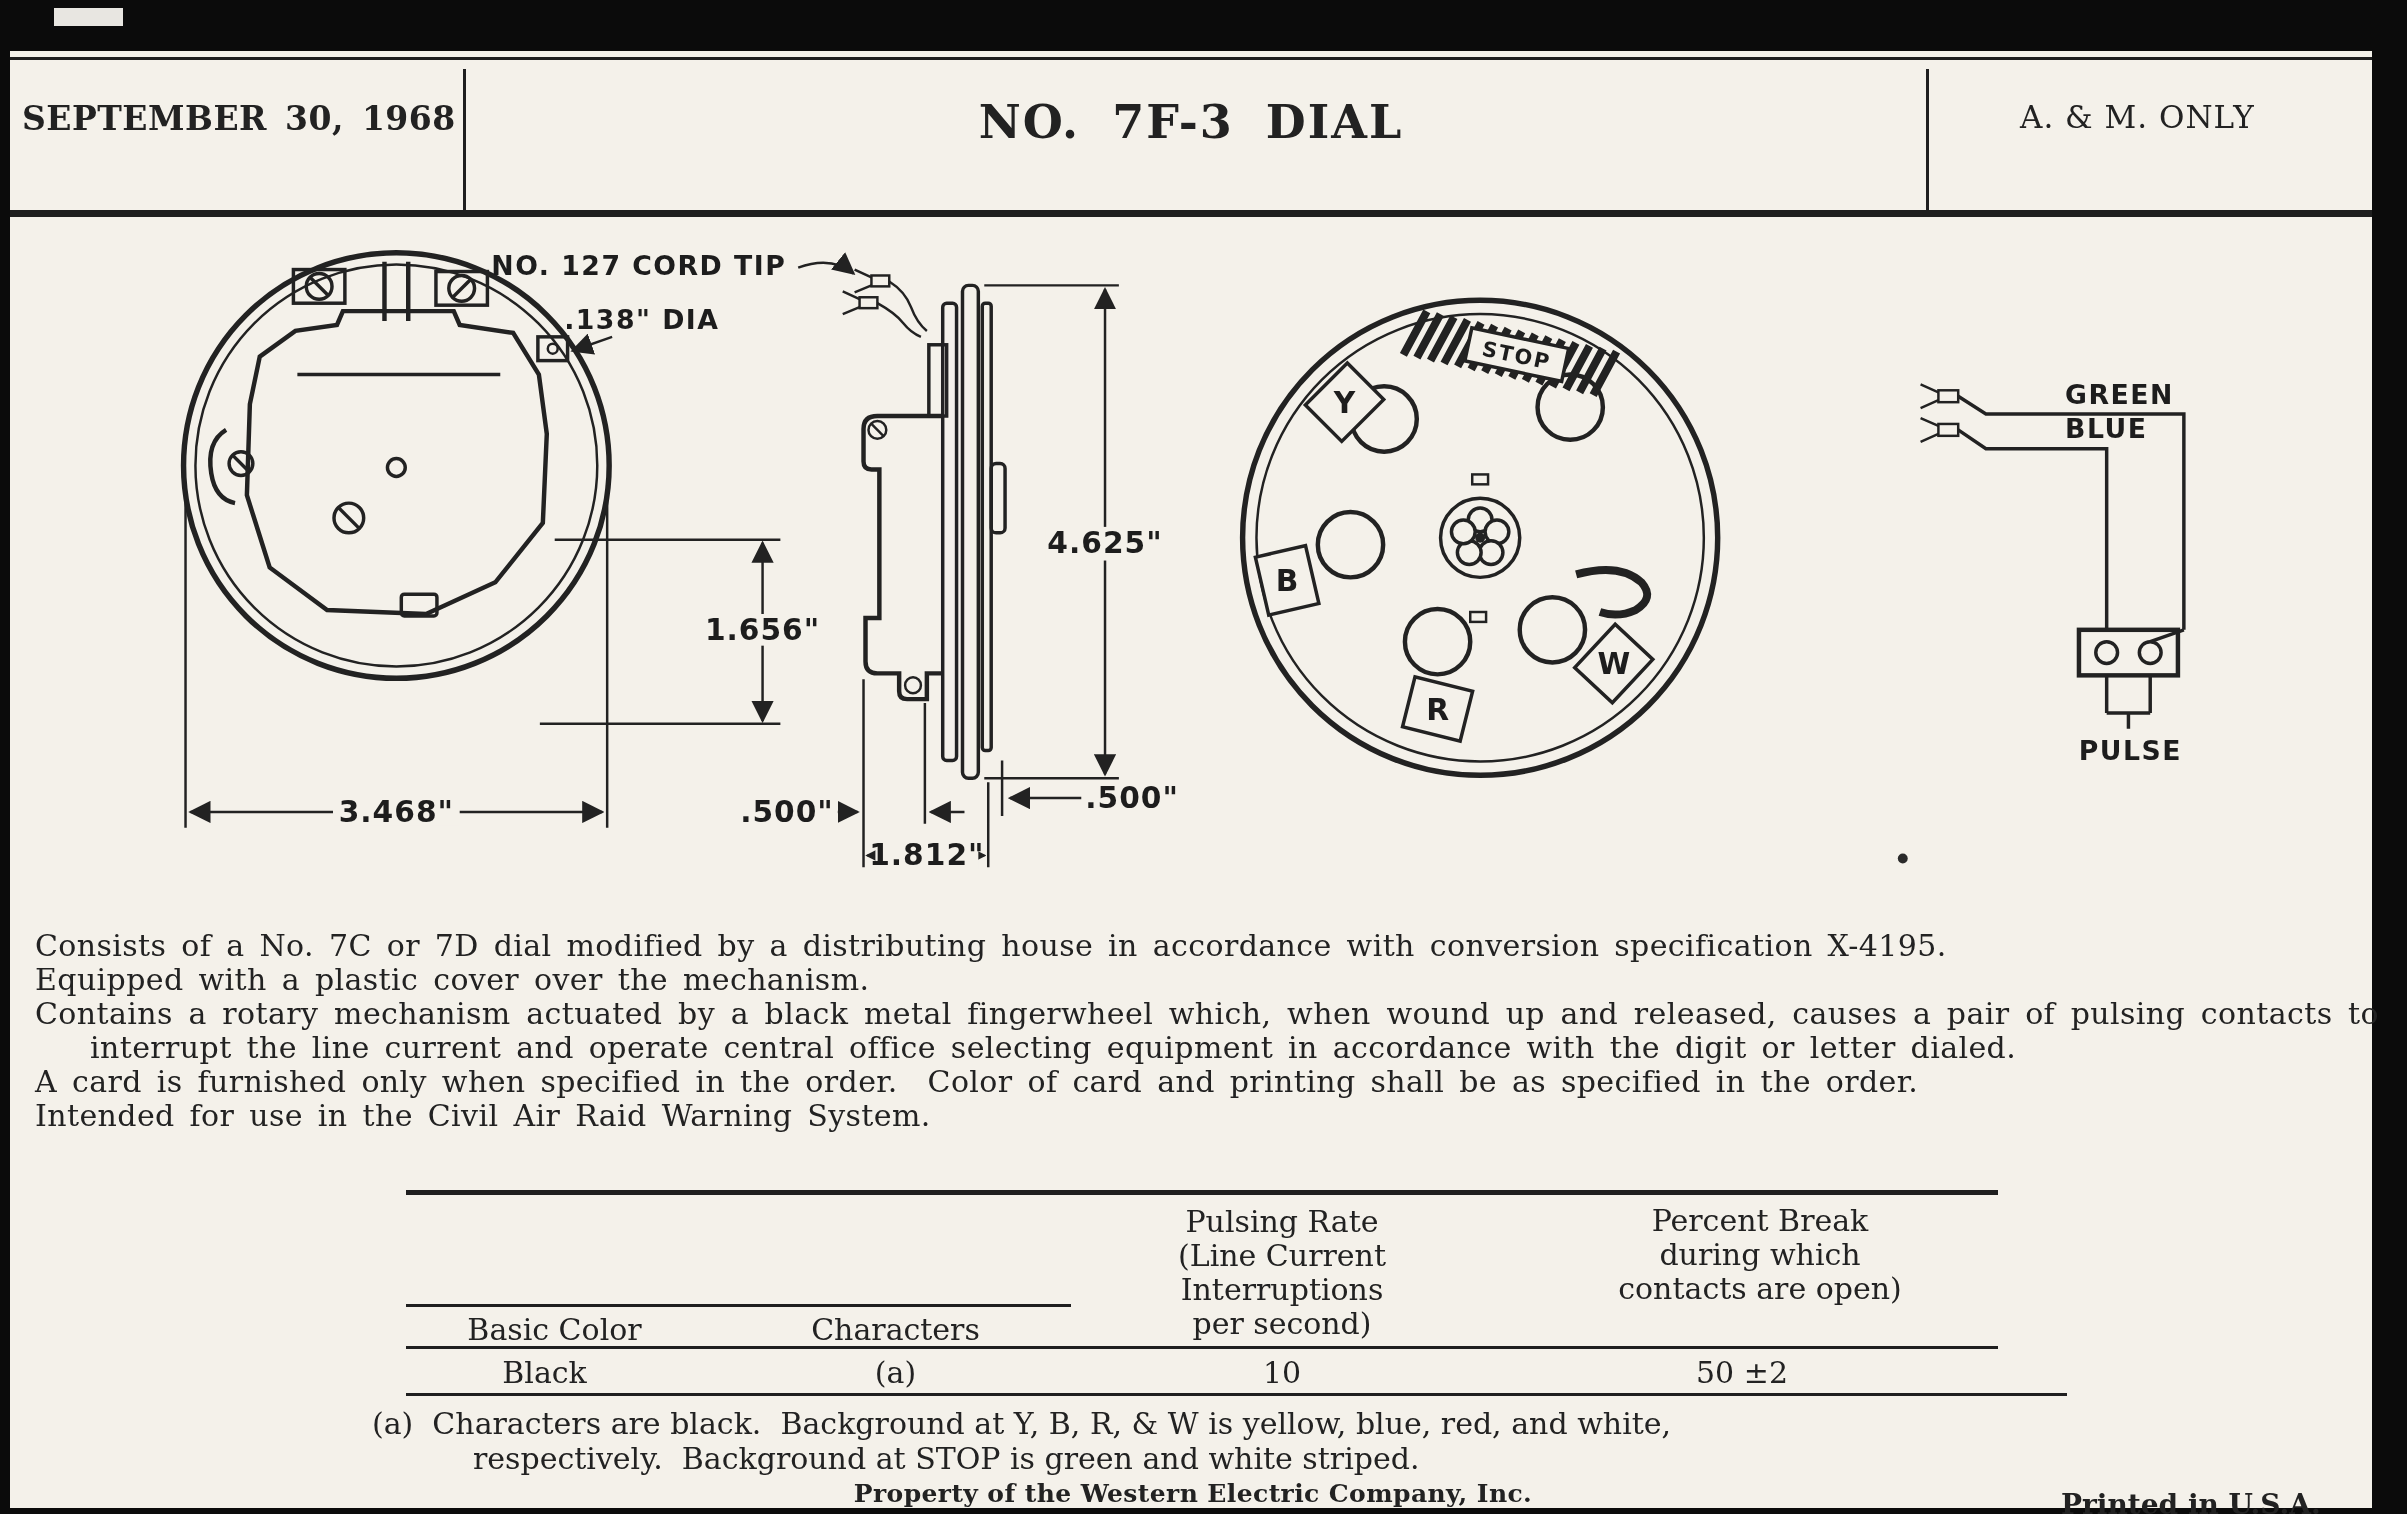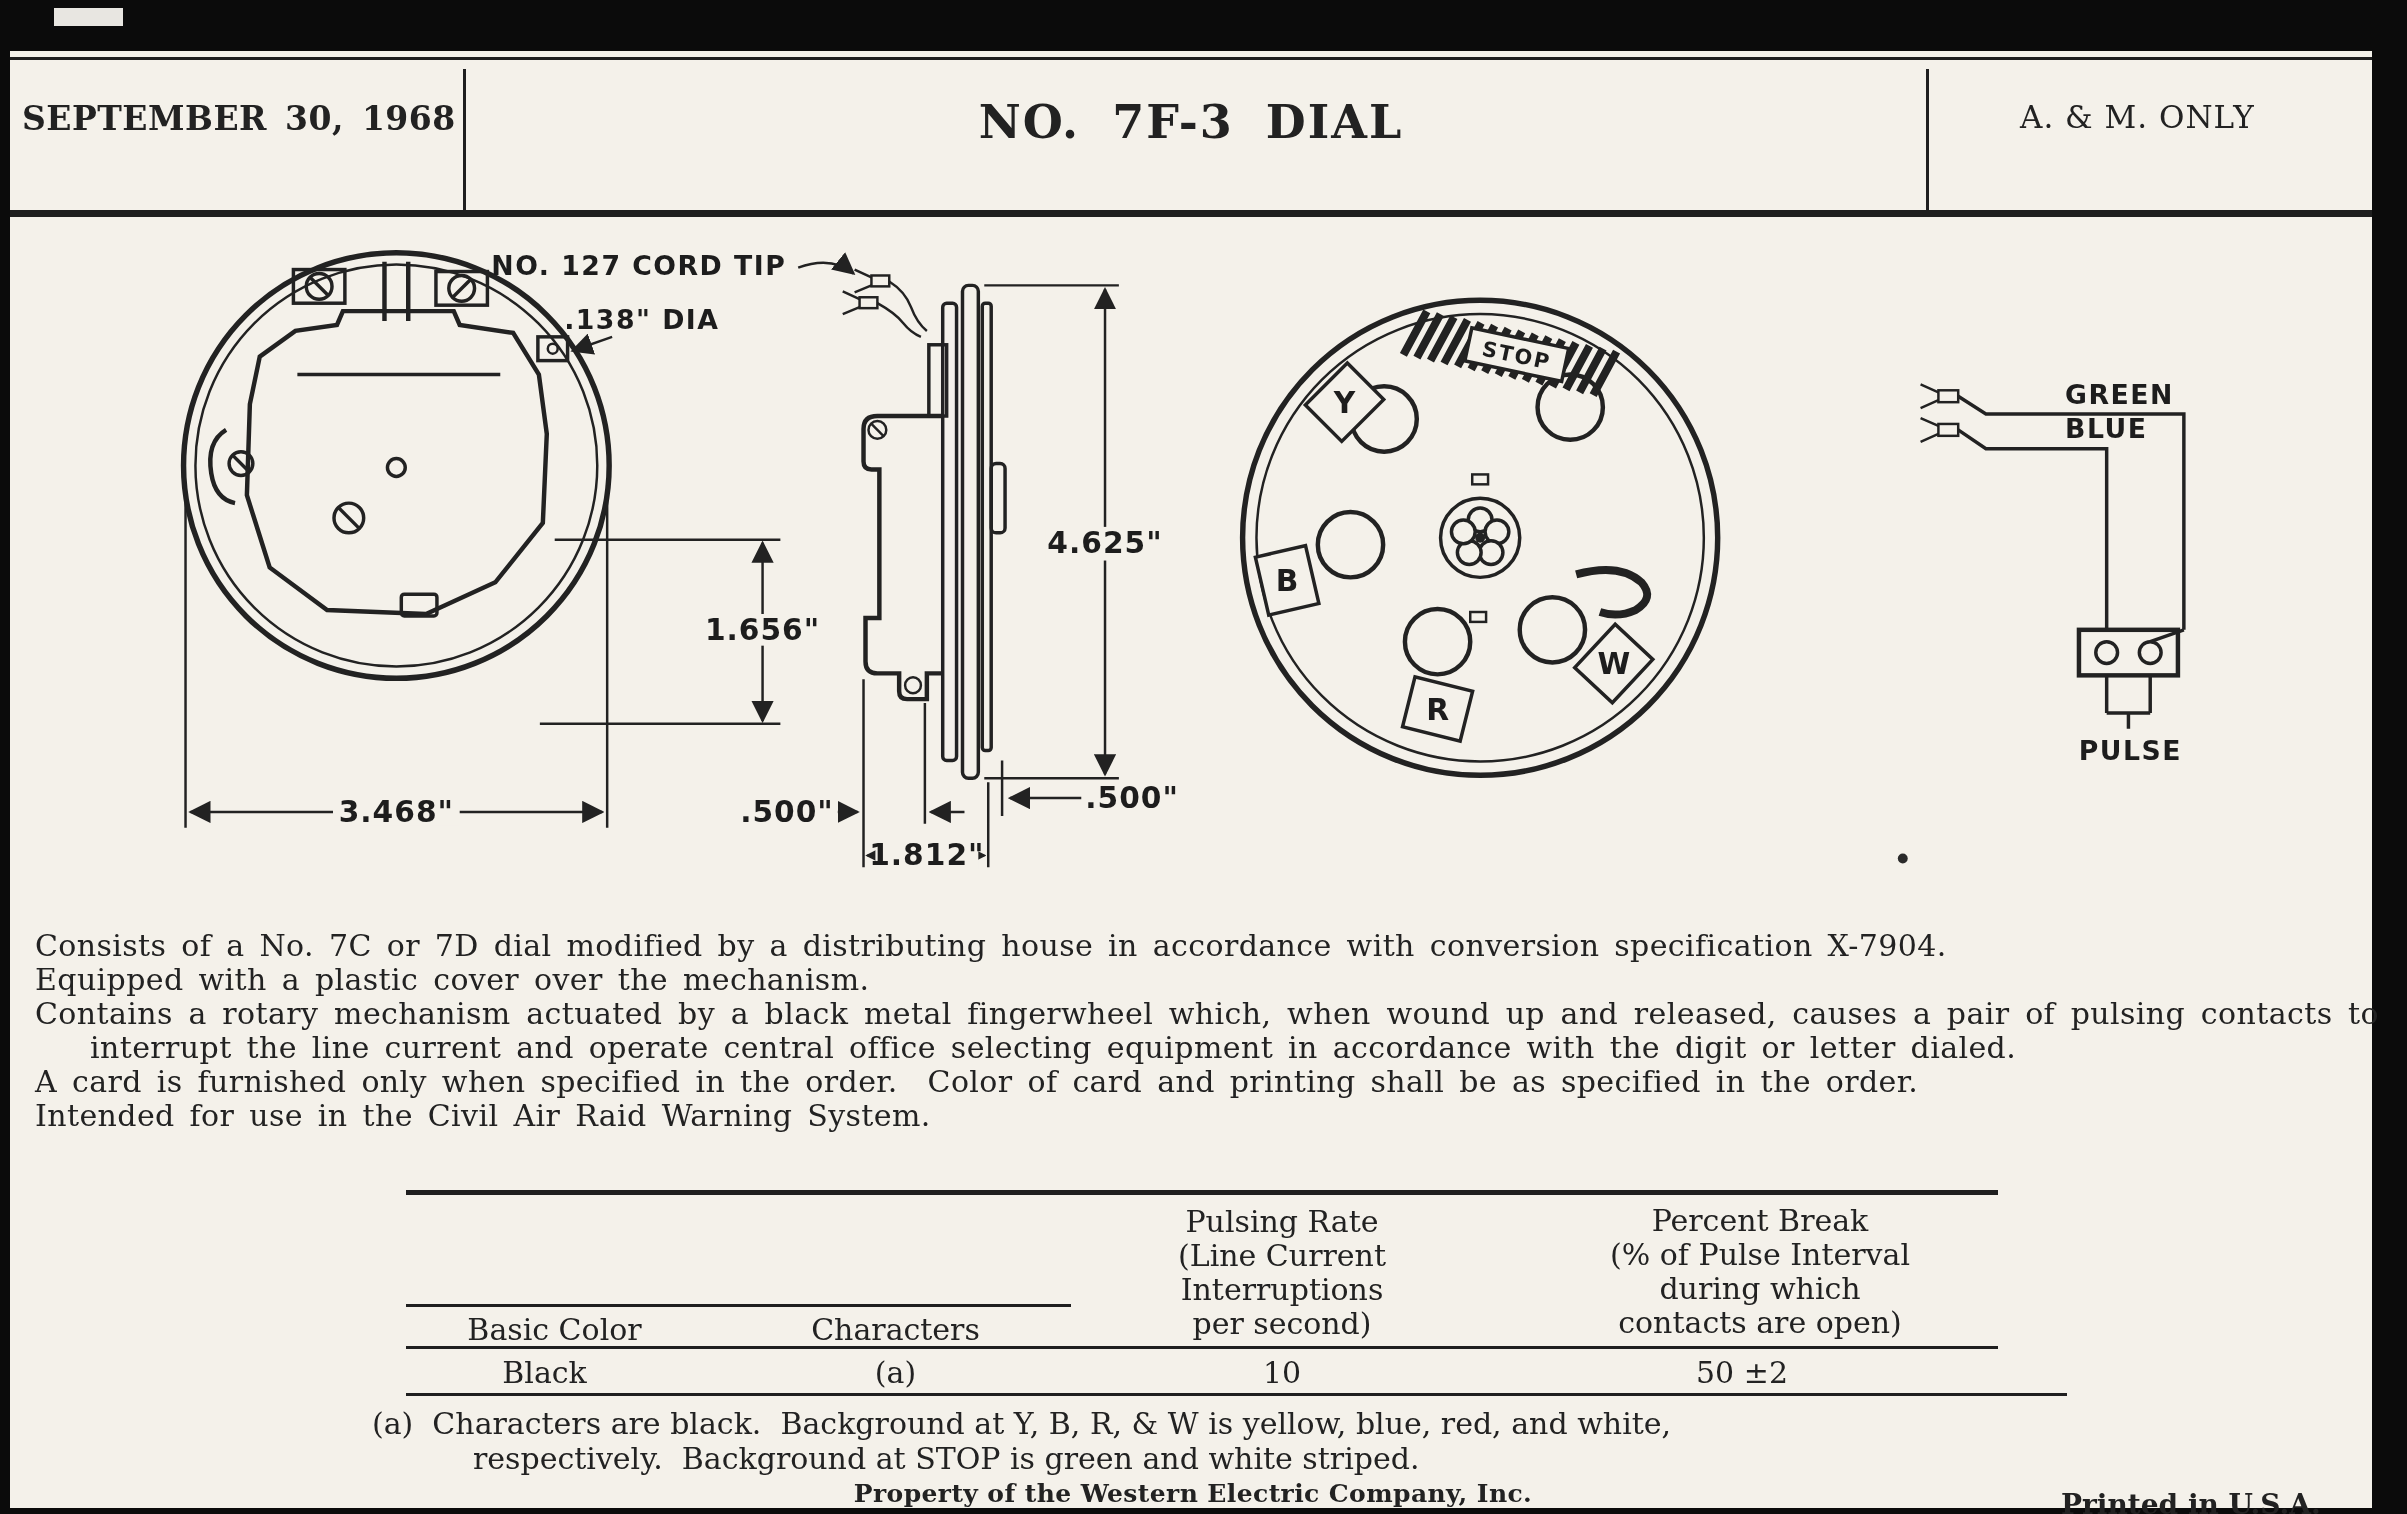--- a/index.html
+++ b/index.html
@@ -195,38 +195,37 @@
       <rect x="2100" y="408" width="100" height="46" class="ln s4"></rect>
       <circle cx="2128" cy="431" r="11" class="ln s3"></circle>
       <circle cx="2172" cy="431" r="11" class="ln s3"></circle>
       <path class="ln s3" d="M2206,408 L2172,420 M2128,454 V492 M2172,454 V492 M2128,492 H2172 M2150,492 V508"></path>
       <text class="lbl" x="2152" y="540" text-anchor="middle">PULSE</text>
       <circle cx="1922" cy="639" r="5" fill="#2a2a2a"></circle>
     </g>
   </svg>
 
   <div class="abs body-text" style="left:35px;top:929px;width:2344px">
-    <p class="para">Consists of a No. 7C or 7D dial modified by a distributing house in accordance with conversion specification X-7904.</p>
+    <p class="para">Consists of a No. 7C or 7D dial modified by a distributing house in accordance with conversion specification X-4195.</p>
     <p class="para">Equipped with a plastic cover over the mechanism.</p>
     <p class="para">Contains a rotary mechanism actuated by a black metal fingerwheel which, when wound up and released, causes a pair of pulsing contacts to interrupt the line current and operate central office selecting equipment in accordance with the digit or letter dialed.</p>
     <p class="para">A card is furnished only when specified in the order.  Color of card and printing shall be as specified in the order.</p>
     <p class="para">Intended for use in the Civil Air Raid Warning System.</p>
   </div>
 
   <div class="rule" style="left:406px;top:1190px;width:1592px;height:5px"></div>
 
   <div class="abs tbl-txt" style="left:1074px;top:1205px;width:416px">
     <div>Pulsing Rate</div>
     <div>(Line Current</div>
     <div>Interruptions</div>
     <div>per second)</div>
   </div>
   <div class="abs tbl-txt" style="left:1544px;top:1204px;width:432px">
     <div>Percent Break</div>
-    <div>(% of Pulse Interval</div>
     <div>during which</div>
     <div>contacts are open)</div>
   </div>
 
   <div class="rule" style="left:406px;top:1304px;width:665px;height:3px"></div>
   <div class="abs tbl-txt" style="left:426px;top:1313px;width:257px">Basic Color</div>
   <div class="abs tbl-txt" style="left:762px;top:1313px;width:267px">Characters</div>
 
   <div class="rule" style="left:406px;top:1346px;width:1592px;height:3px"></div>
 

